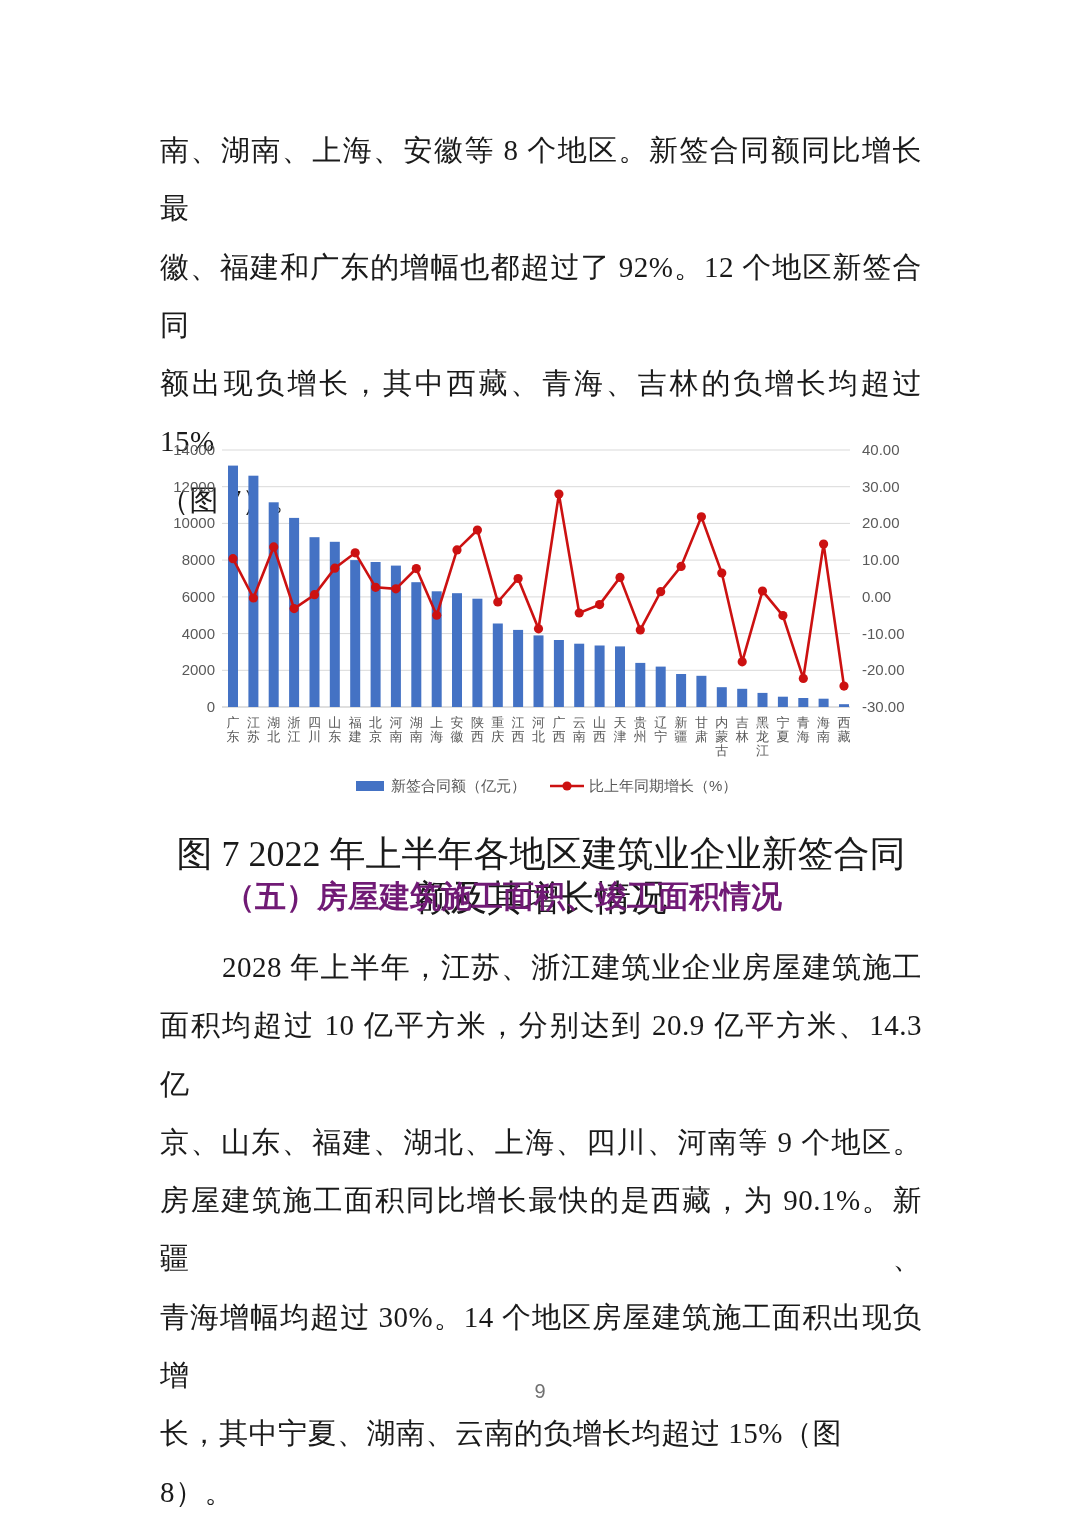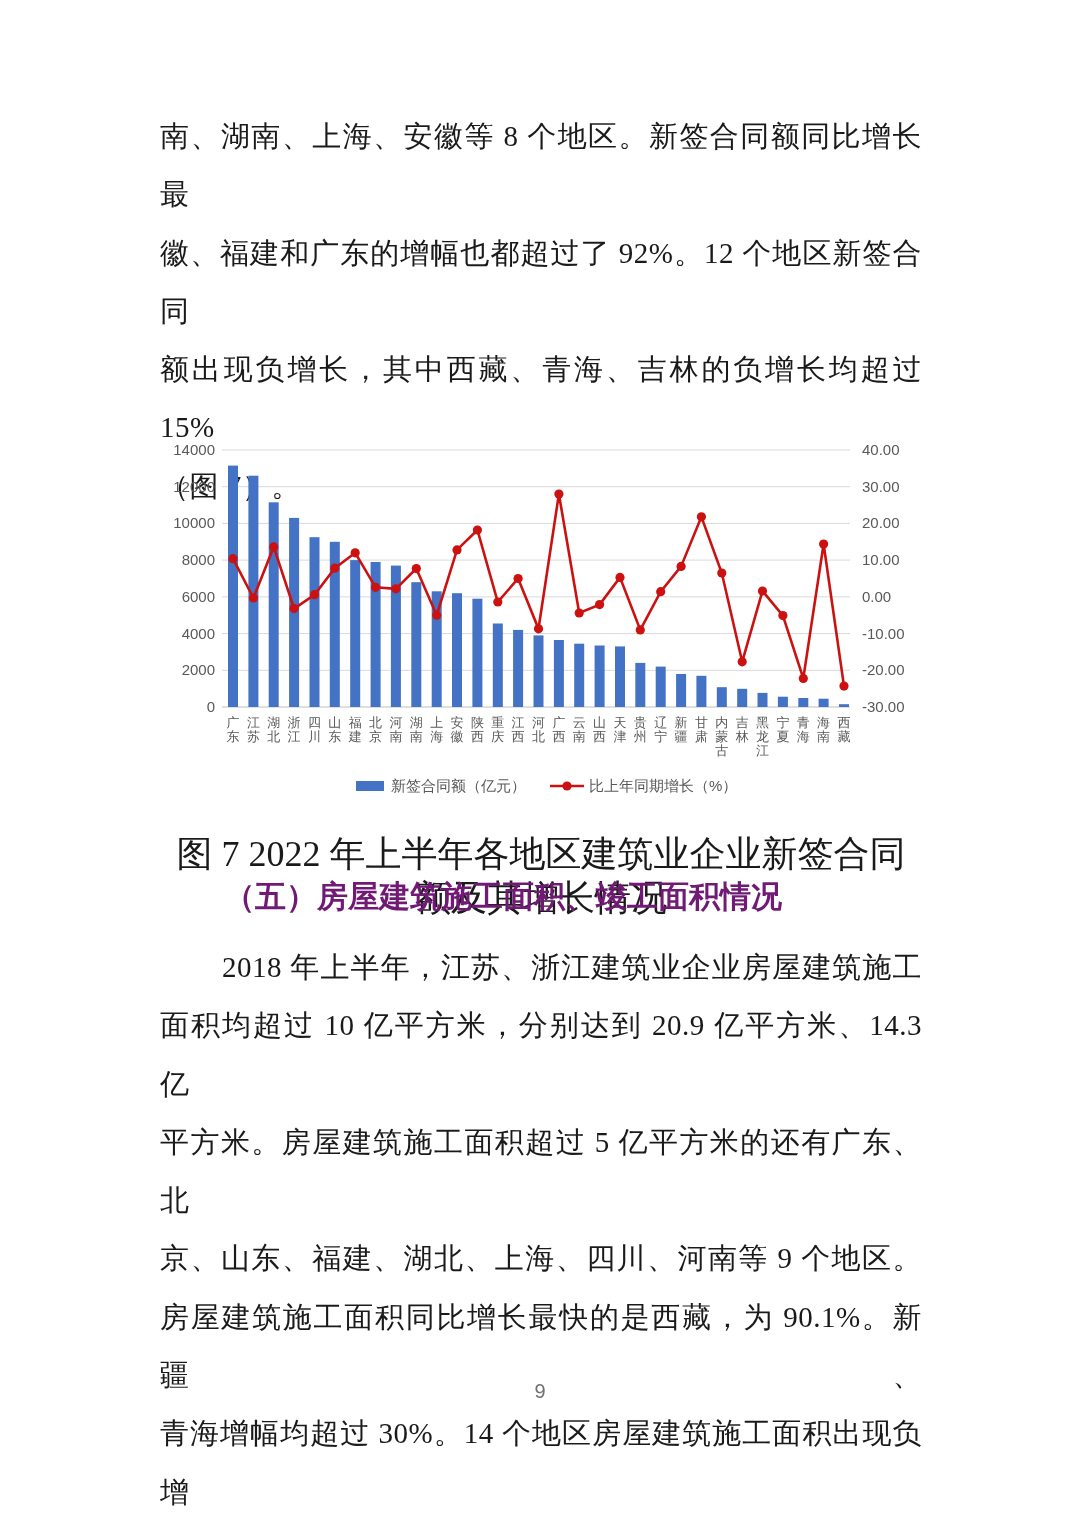--- a/index.html
+++ b/index.html
@@ -2,21 +2,21 @@
 <html><head>
 <meta charset="utf-8">
 <style>
   html,body{margin:0;padding:0;background:#ffffff;}
   #page{position:relative;width:1080px;height:1527px;background:#ffffff;overflow:hidden;
         font-family:"Liberation Serif","DejaVu Serif",serif;color:#1a1a1a;}
   .para{position:absolute;left:160px;width:762px;font-size:29px;line-height:58.3px;
         letter-spacing:0.5px;}
   .para .jl{text-align:justify;text-align-last:justify;}
   .para .ll{text-align:left;}
-  #para1{top:107px;}
+  #para1{top:121px;}
   #para2{top:938px;}
   #para2 .indent{text-indent:62px;}
   #chart-wrap{position:absolute;left:160px;top:433px;width:800px;height:385px;}
   #chart-svg{width:800px;height:385px;display:block;}
   #chart-svg text{font-family:"Liberation Sans","DejaVu Sans",sans-serif;fill:#595959;}
   #chart-svg g.tick text{font-size:15px;}
   #chart-svg g.cat text{font-size:13px;}
   #chart-svg g.legend text{font-size:15px;fill:#595959;}
   #figure-caption{position:absolute;left:160px;top:832px;width:762px;text-align:center;
         font-size:36px;line-height:44px;font-family:Liberation Serif, serif;}
@@ -177,23 +177,22 @@
           <text x="429" y="358">比上年同期增长（%）</text>
         </g>
       </svg>
   </div>
 
   <div id="figure-caption">图 7 2022 年上半年各地区建筑业企业新签合同额及其增长情况</div>
 
   <div id="section-heading">（五）房屋建筑施工面积、竣工面积情况</div>
 
   <div id="para2" class="para">
-    <div class="jl indent">2018 年上半年，江苏、浙江建筑业企业房屋建筑施工</div>
+    <div class="jl indent">2028 年上半年，江苏、浙江建筑业企业房屋建筑施工</div>
     <div class="jl">面积均超过 10 亿平方米，分别达到 20.9 亿平方米、14.3 亿</div>
-    <div class="jl">平方米。房屋建筑施工面积超过 5 亿平方米的还有广东、北</div>
     <div class="jl">京、山东、福建、湖北、上海、四川、河南等 9 个地区。</div>
     <div class="jl">房屋建筑施工面积同比增长最快的是西藏，为 90.1%。新疆、</div>
     <div class="jl">青海增幅均超过 30%。14 个地区房屋建筑施工面积出现负增</div>
     <div class="ll">长，其中宁夏、湖南、云南的负增长均超过 15%（图 8）。</div>
   </div>
 
   <div id="page-number">9</div>
 
 </div>
 

